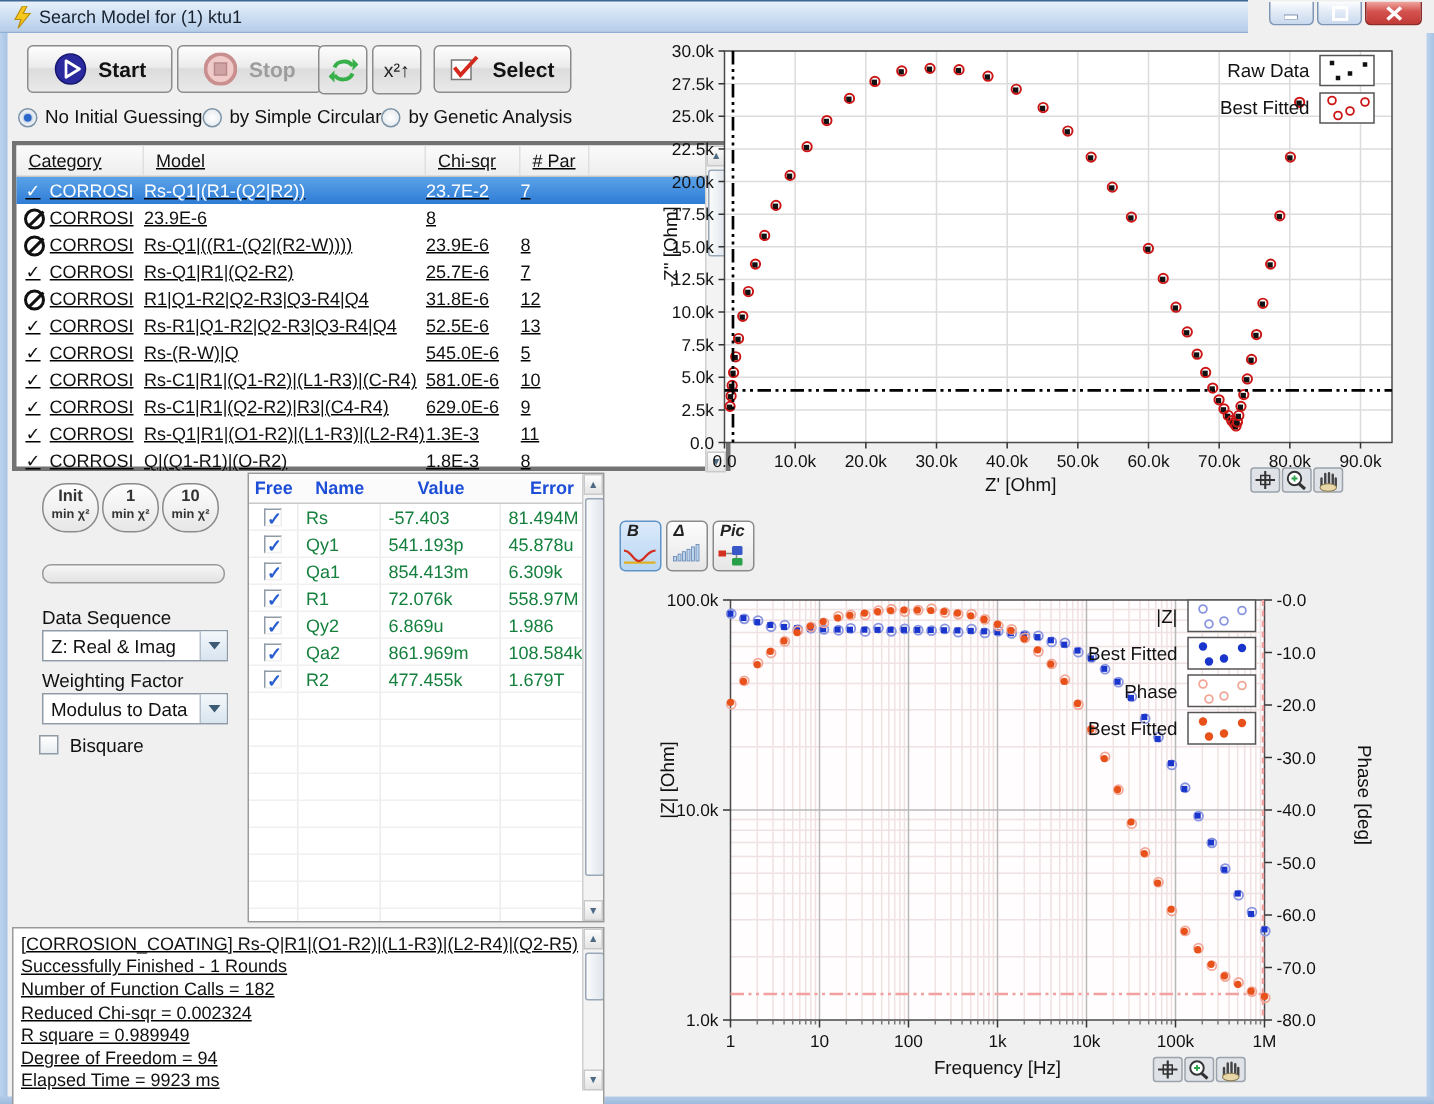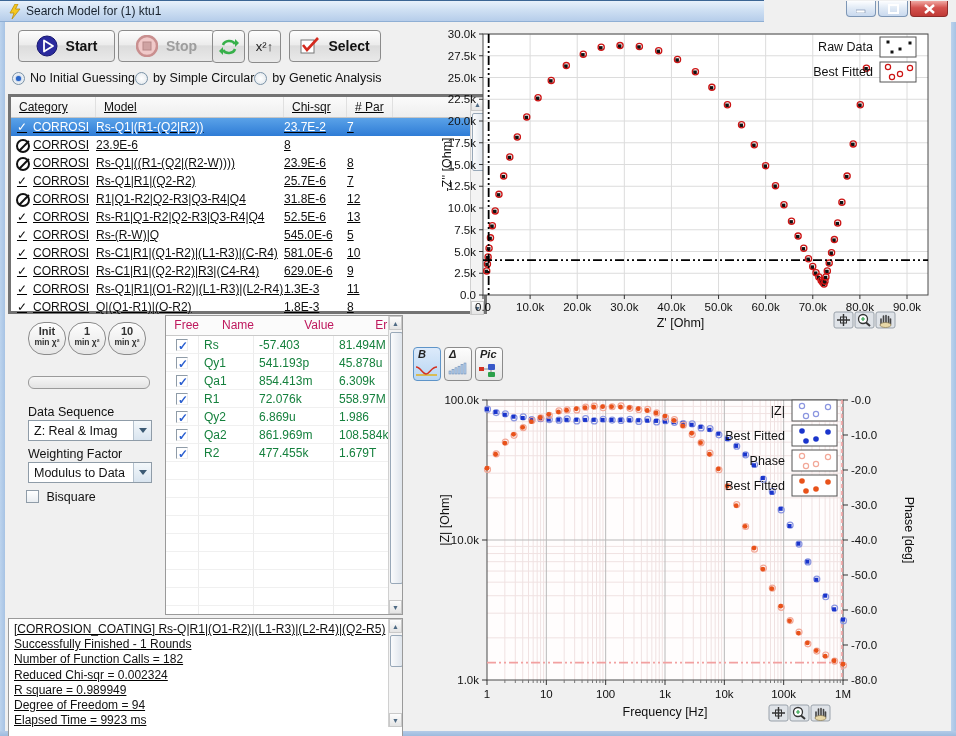--- a/index.html
+++ b/index.html
@@ -1,18 +1,18 @@
 <!DOCTYPE html>
 <html><head>
 <meta charset="utf-8">
 <style>
   html,body{margin:0;padding:0;background:#cfd6de;font-family:"Liberation Sans",sans-serif;}
   #stage{position:relative;width:956px;height:736px;overflow:hidden;background:#f0f0f0;}
   
-  .chrome-top{position:absolute;left:0;top:0;width:764px;height:22px;
+  .chrome-top{position:absolute;left:0;top:0;width:832px;height:22px;
     background:linear-gradient(#e8f1fb,#cfe0f3 45%,#b6cdea);border-bottom:1px solid #8fafd4;box-sizing:border-box;border-top:1px solid #3c6694;}
   .chrome-side{position:absolute;top:22px;bottom:0;width:5px;background:linear-gradient(90deg,#bcd3ed,#a7c3e4);}
   .chrome-bottom{position:absolute;left:0;bottom:0;width:956px;height:5px;background:linear-gradient(#b4cbe8,#9dbbde);}
   .title-text{position:absolute;left:26px;top:3px;font-size:12px;color:#18222e;}
   .app-icon{position:absolute;left:8px;top:3px;}
   .winbtn{position:absolute;top:0;height:16px;border:1px solid #7d96b5;border-top:none;
     border-radius:0 0 4px 4px;background:linear-gradient(#fdfeff,#e2ebf6 45%,#c9d9ee);display:flex;align-items:center;justify-content:center;box-sizing:border-box;}
   .winbtn.close{background:linear-gradient(#f0a8a2,#d4524e 45%,#c03a36);border-color:#8e2c2a;}
   
   .btn{position:absolute;background:linear-gradient(#fdfdfd,#ececec 45%,#dcdcdc 50%,#e9e9e9);
@@ -50,22 +50,22 @@
   .lbl{position:absolute;font-size:12.5px;color:#111;}
   .combo{position:absolute;width:124px;height:21px;border:1px solid #8f9ca8;background:#fff;box-sizing:border-box;
     font-size:12.5px;color:#111;display:flex;align-items:center;}
   .combo .val{flex:1;padding-left:5px;white-space:nowrap;overflow:hidden;}
   .combo .dd{width:17px;height:100%;border-left:1px solid #b5c2ce;background:linear-gradient(#f4f8fb,#d8e4ef);
     display:flex;align-items:center;justify-content:center;}
   .combo .dd::after{content:"";border:4px solid transparent;border-top:5px solid #3c5a74;margin-top:4px;}
   .chk{display:inline-block;width:13px;height:13px;border:1px solid #8f9ca8;background:linear-gradient(#fff,#e9edf1);box-sizing:border-box;vertical-align:-2px;}
   
   .ptable{position:absolute;left:165px;top:315px;width:238px;height:300px;background:#fff;border:1px solid #9a9a9a;box-sizing:border-box;overflow:hidden;}
-  .phead{display:grid;grid-template-columns:33px 55px 80px 1fr;height:19px;line-height:19px;font-size:12px;color:#be185d;
-    background:#fbfbfb;border-bottom:1px solid #c9c9c9;text-align:right;}
+  .phead{display:grid;grid-template-columns:33px 55px 80px 1fr;height:19px;line-height:19px;font-size:12px;color:#1d4ed8;
+    background:#fbfbfb;border-bottom:1px solid #c9c9c9;text-align:center;font-weight:bold;}
   .prow{display:grid;grid-template-columns:33px 55px 80px 1fr;height:18px;line-height:18px;font-size:12px;color:#15803d;}
   .prow span{border-right:1px solid #ececec;border-bottom:1px solid #f0f0f0;padding-left:5px;box-sizing:border-box;overflow:hidden;}
   .prow .cbc{text-align:center;padding-left:0;}
   .pchk{display:inline-block;width:12px;height:12px;border:1px solid #8f9ca8;background:#fff;position:relative;vertical-align:-2px;}
   .pchk::after{content:"✓";position:absolute;left:1px;top:-3px;font-size:12px;font-weight:bold;color:#2b5fd0;}
   
   .statusbox{position:absolute;left:8px;top:618px;width:395px;height:132px;background:#fff;border:1px solid #9a9a9a;box-sizing:border-box;overflow:hidden;text-decoration:underline;}
   .statusbox .line{font-size:12px;color:#111;line-height:15.2px;padding-left:5px;white-space:nowrap;}
   
   .gbtn{position:absolute;width:28px;height:34px;border:1px solid #8b8b8b;border-radius:4px;background:linear-gradient(#fdfdfd,#e6e6e6);box-sizing:border-box;}

